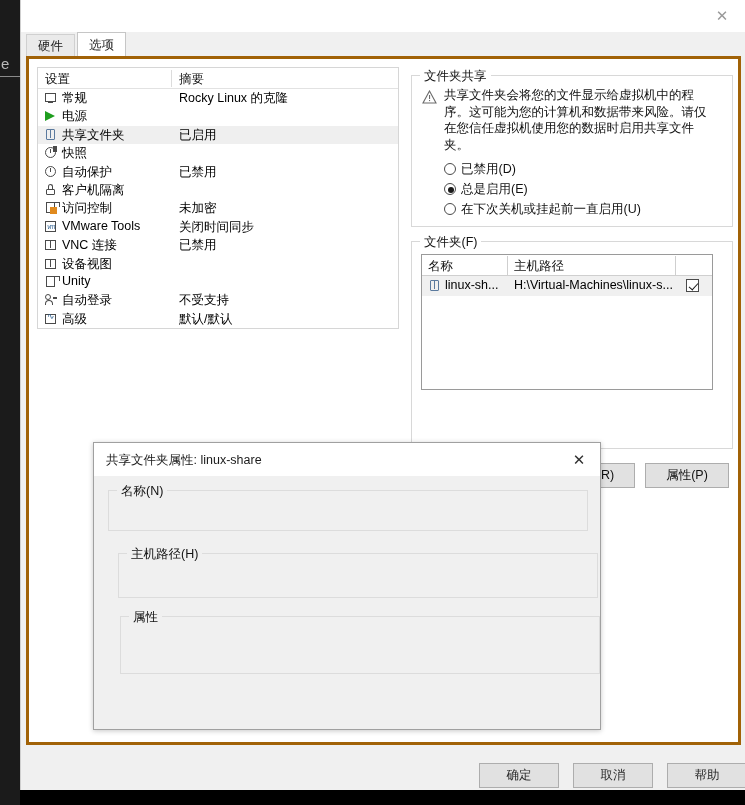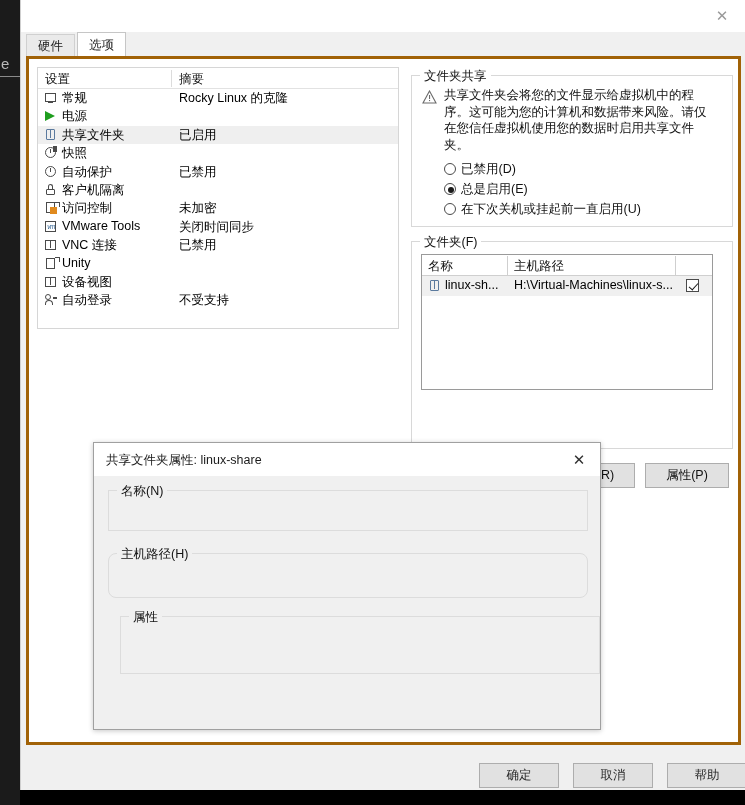--- a/index.html
+++ b/index.html
@@ -371,21 +371,21 @@
   .dgroup {
     position: absolute;
     border: 1px solid #dcdcdc;
   }
   .dgroup-title {
     position: absolute; top: -8px; left: 8px;
     padding: 0 4px; background: #f0f0f0;
     font-size: 12.5px; color: #111;
   }
   #dgrp-name { left: 14px; top: 47px; width: 480px; height: 41px; }
-  #dgrp-path { left: 14px; top: 110px; width: 480px; height: 45px; border-radius: 8px; }
+  #dgrp-path { left: 24px; top: 110px; width: 480px; height: 45px; }
   #dgrp-attr { left: 26px; top: 173px; width: 480px; height: 58px; }
 </style>
 </head>
 <body>
 
 <div id="behind-strip">
   <div id="behind-glyph">e</div>
   <div id="behind-line"></div>
 </div>
 
@@ -484,44 +484,51 @@
       <div class="srow">
         <span class="ico">
             <i class="ic-grid"></i>
           </span>
         <span class="nm">VNC 连接</span>
         <span class="sm">已禁用</span>
       </div>
 
       <div class="srow">
         <span class="ico">
+            <i class="ic-grid"></i>
+          </span>
+        <span class="nm">设备视图</span>
+        <span class="sm"></span>
+      </div>
+
+      <div class="srow">
+        <span class="ico">
             <i class="ic-dashsq"></i>
           </span>
         <span class="nm">Unity</span>
-        <span class="sm"></span>
-      </div>
-
-      <div class="srow">
-        <span class="ico">
-            <i class="ic-grid"></i>
-          </span>
-        <span class="nm">设备视图</span>
         <span class="sm"></span>
       </div>
 
       <div class="srow">
         <span class="ico">
             <i class="ic-person"></i>
             <i class="ic-person2"></i>
             <i class="ic-key"></i>
           </span>
         <span class="nm">自动登录</span>
         <span class="sm">不受支持</span>
       </div>
 
+      <div class="srow">
+        <span class="ico">
+            <i class="ic-wave"></i>
+          </span>
+        <span class="nm">高级</span>
+        <span class="sm">默认/默认</span>
+      </div>
     </div>
 
     <div class="groupbox" id="grp-sharing">
       <div class="group-title">文件夹共享</div>
 
       <div id="warn-icon">
         <svg width="15" height="14" viewBox="0 0 15 14">
           <path d="M7.5 1 L14 13 L1 13 Z" fill="none" stroke="#6b6b6b" stroke-width="1.1"></path>
           <rect x="7" y="5" width="1.1" height="4" fill="#6b6b6b"></rect>
           <rect x="7" y="10" width="1.1" height="1.1" fill="#6b6b6b"></rect>

